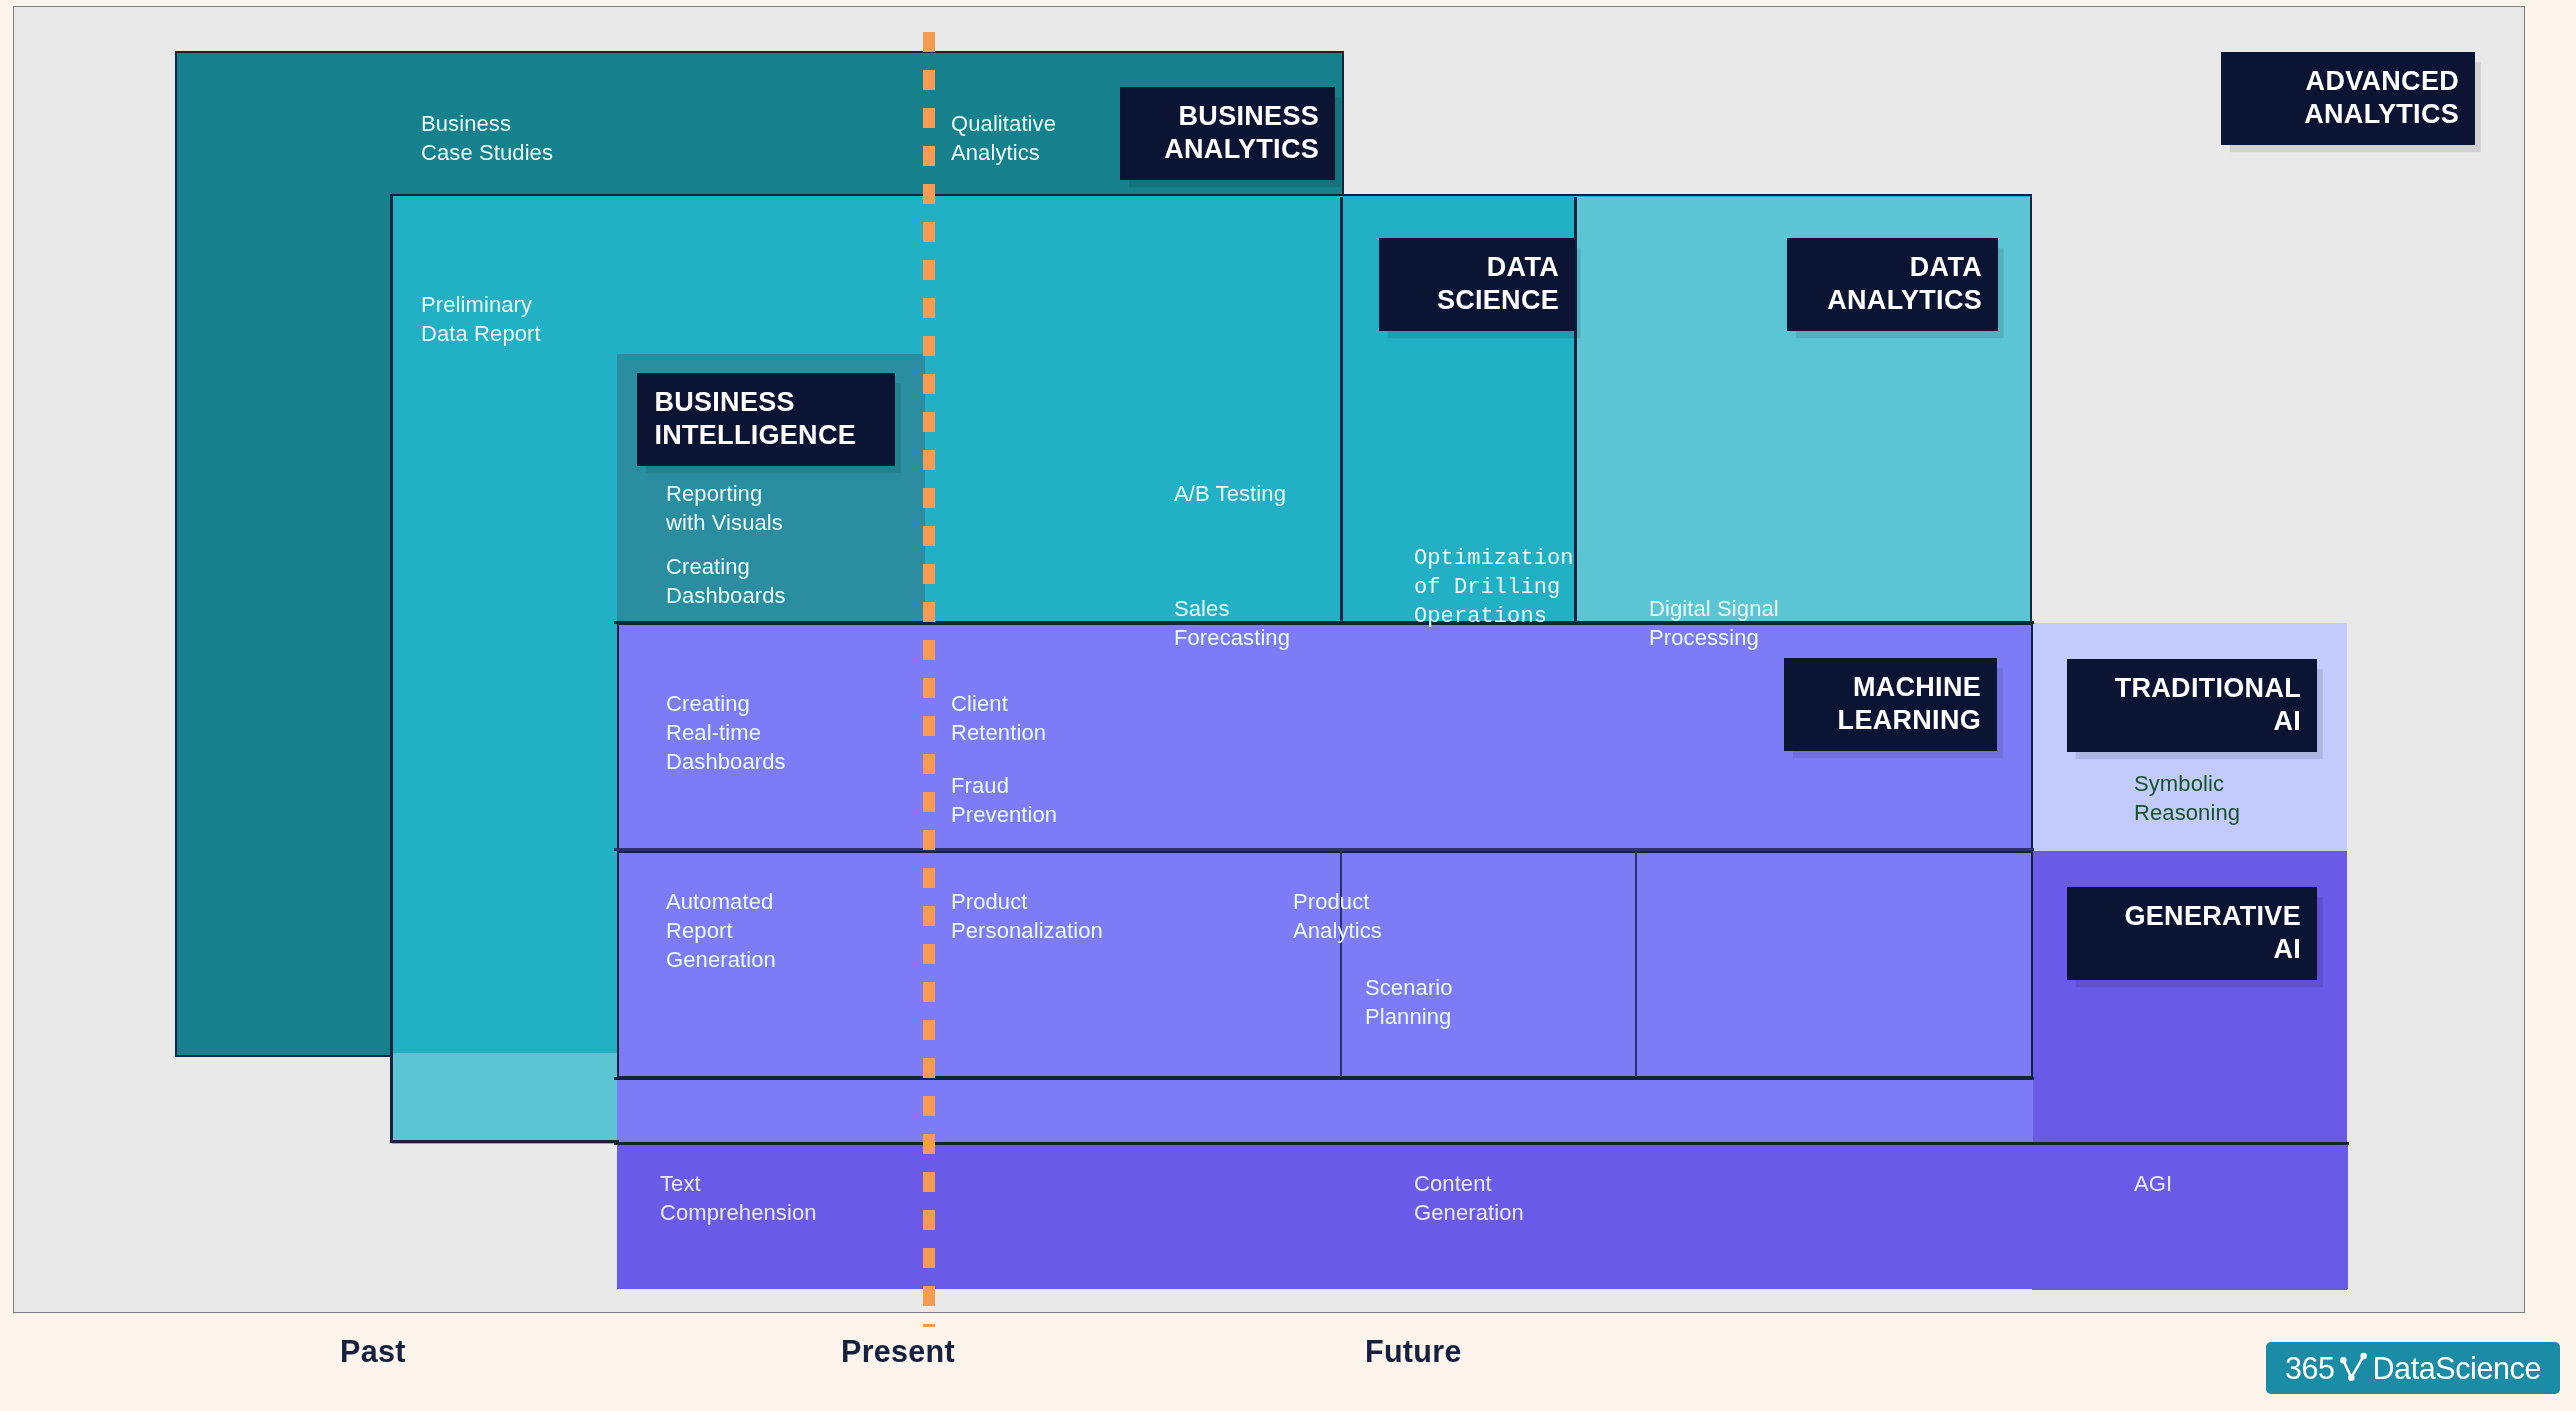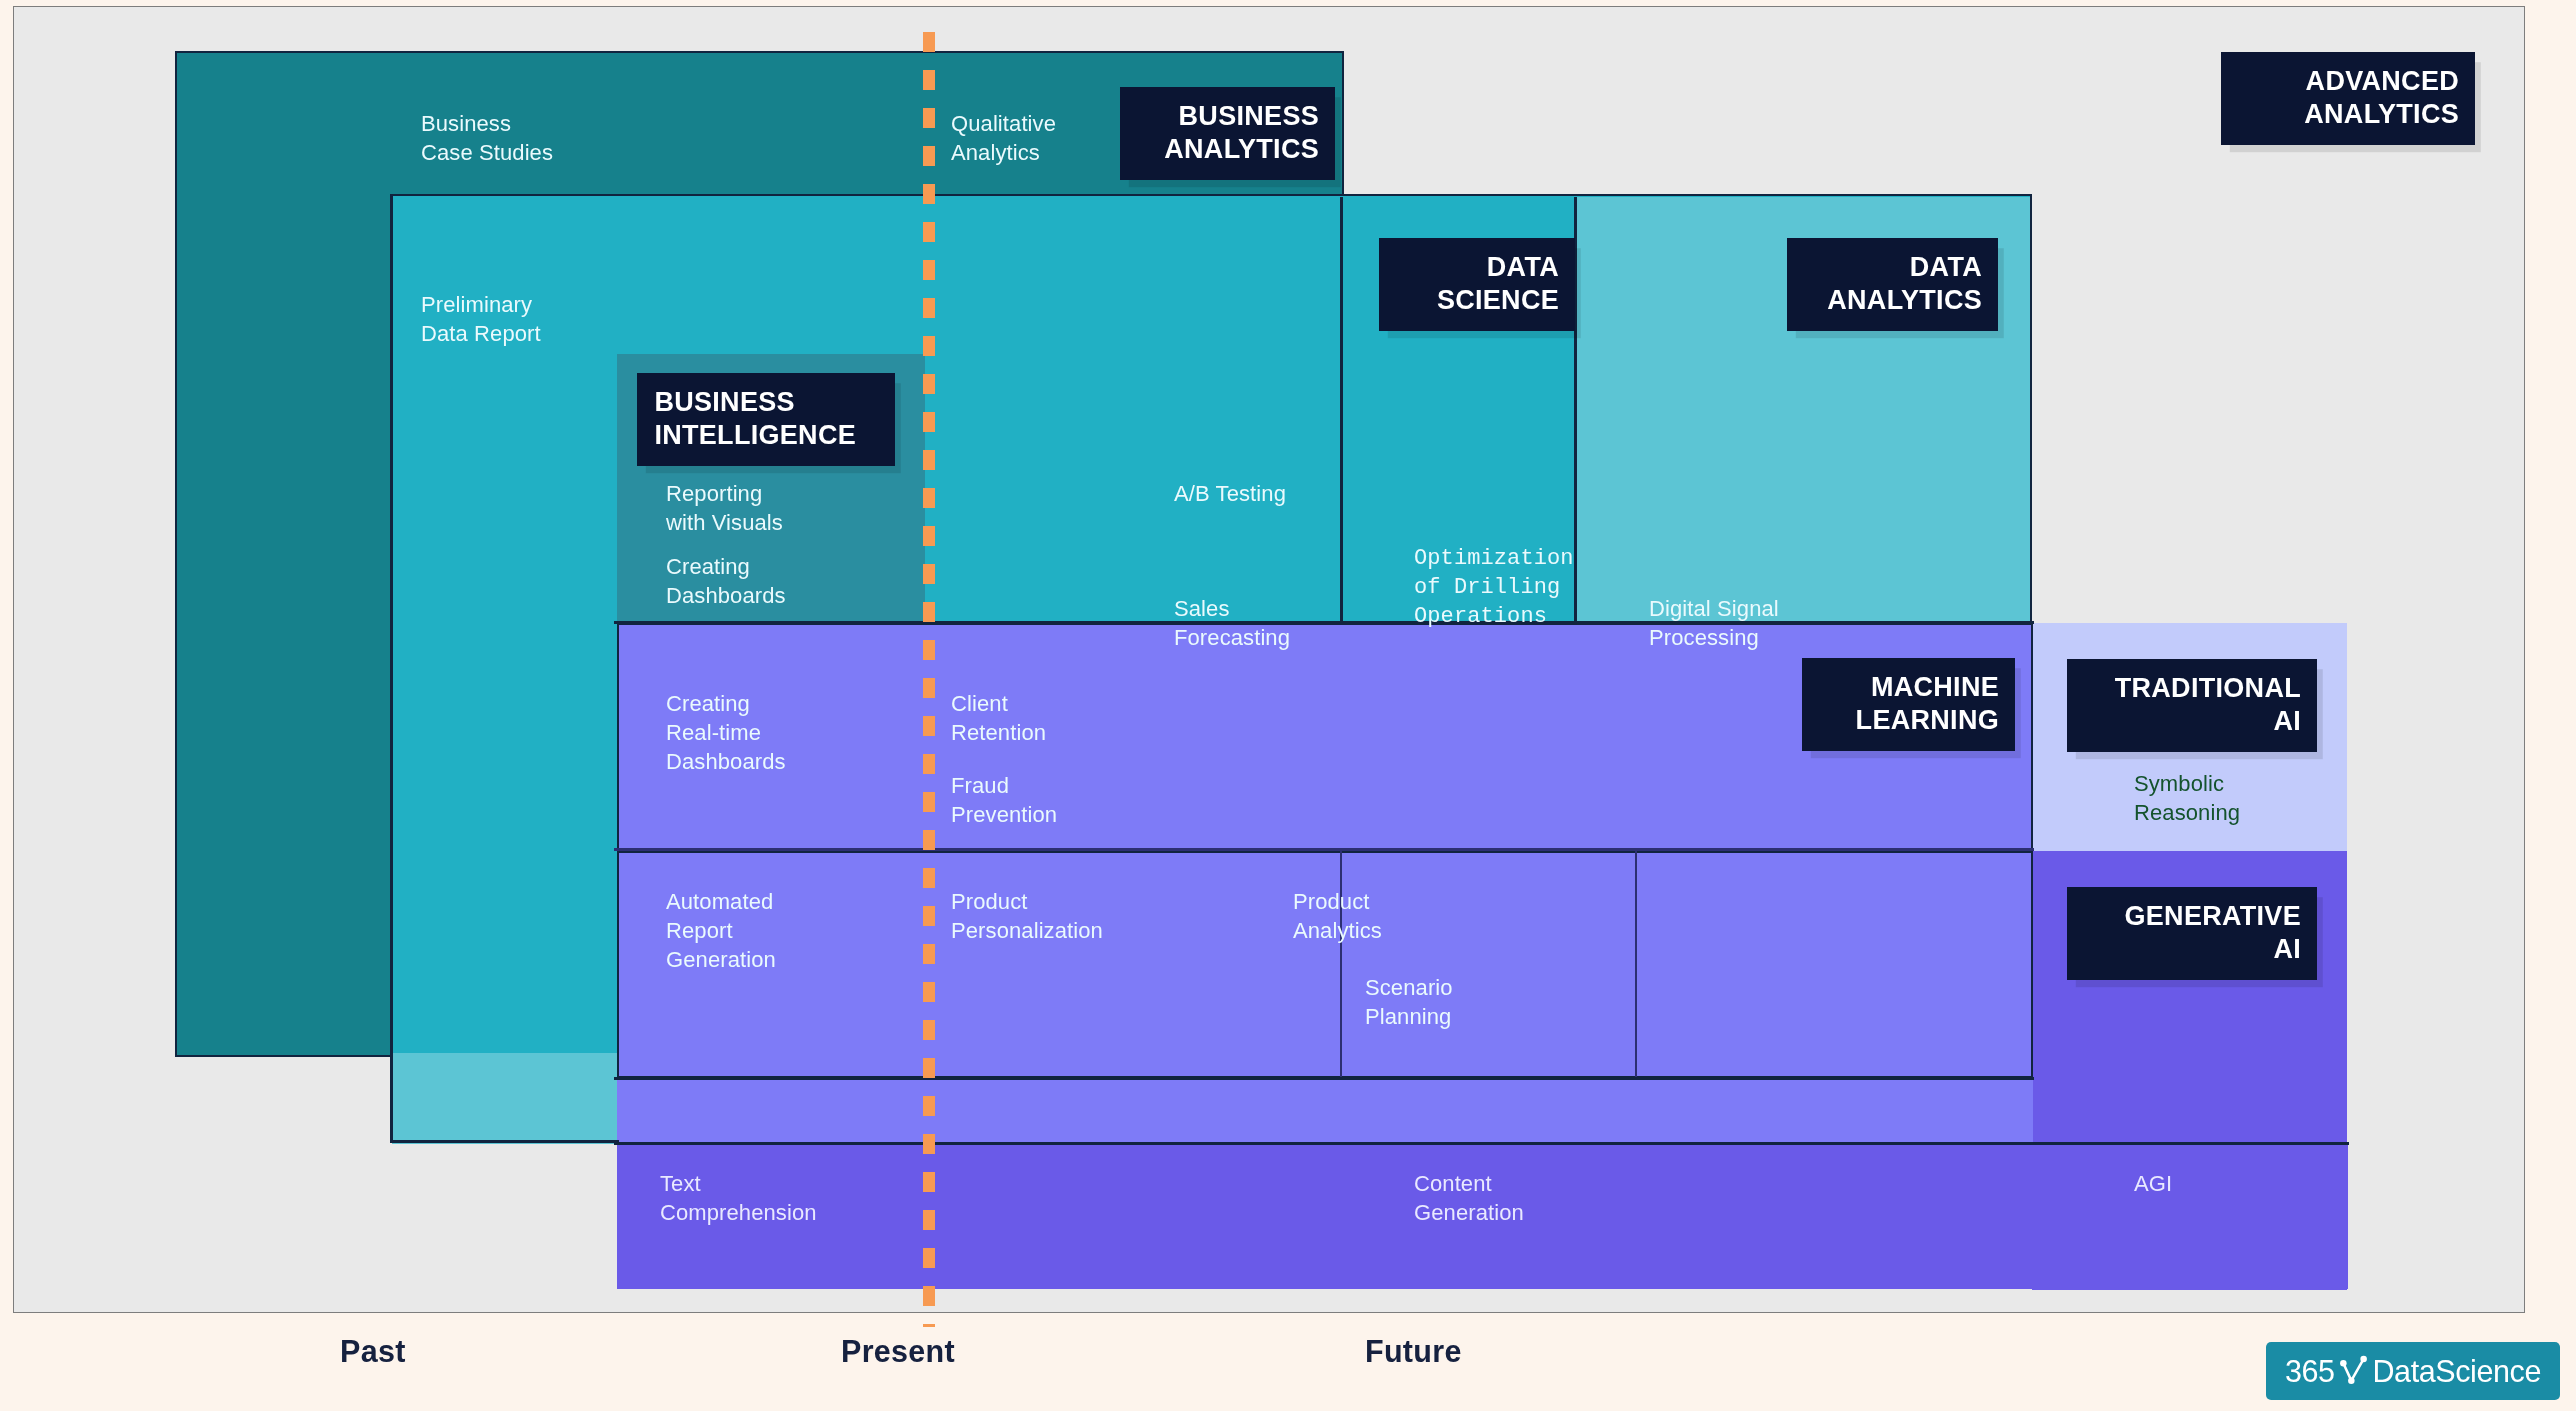--- a/index.html
+++ b/index.html
@@ -92,21 +92,21 @@
     font-size: 30.5px;
     font-weight: 700;
     color: #16213f;
     letter-spacing: 0.3px;
   }
 
   
   .logo {
     position: absolute;
     right: 16px; top: 1342px;
-    height: 58px;
+    height: 52px;
     background: #1a8ca5;
     border-radius: 5.1px;
     padding: 0 19px;
     display: flex;
     align-items: center;
     gap: 1.5px;
   }
   .logo-text {
     color: #ffffff;
     font-size: 30.5px;
@@ -233,21 +233,21 @@
 
     <div class="badge" style="left:1365px; top:231px; width:196px; z-index:50;">DATA
 SCIENCE</div>
 
     <div class="badge" style="left:1773px; top:231px; width:211px; z-index:50;">DATA
 ANALYTICS</div>
 
     <div class="badge left" style="left:623px; top:366px; width:258px; z-index:50;">BUSINESS
 INTELLIGENCE</div>
 
-    <div class="badge" style="left:1770px; top:651px; width:213px; z-index:50;margin-left:18px;">MACHINE
+    <div class="badge" style="left:1770px; top:651px; width:213px; z-index:50;">MACHINE
 LEARNING</div>
 
     <div class="badge" style="left:2053px; top:652px; width:250px; z-index:50;">TRADITIONAL
 AI</div>
 
     <div class="badge" style="left:2053px; top:880px; width:250px; z-index:50;">GENERATIVE
 AI</div>
 
     <div class="present-line"></div>
 

